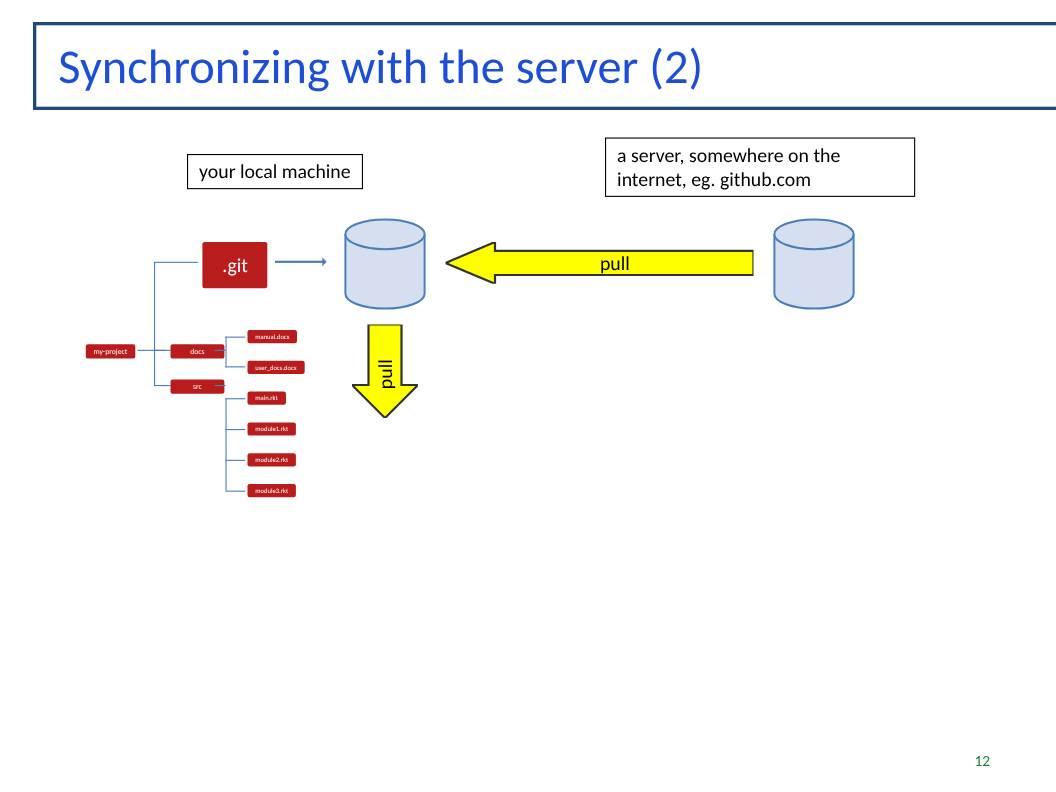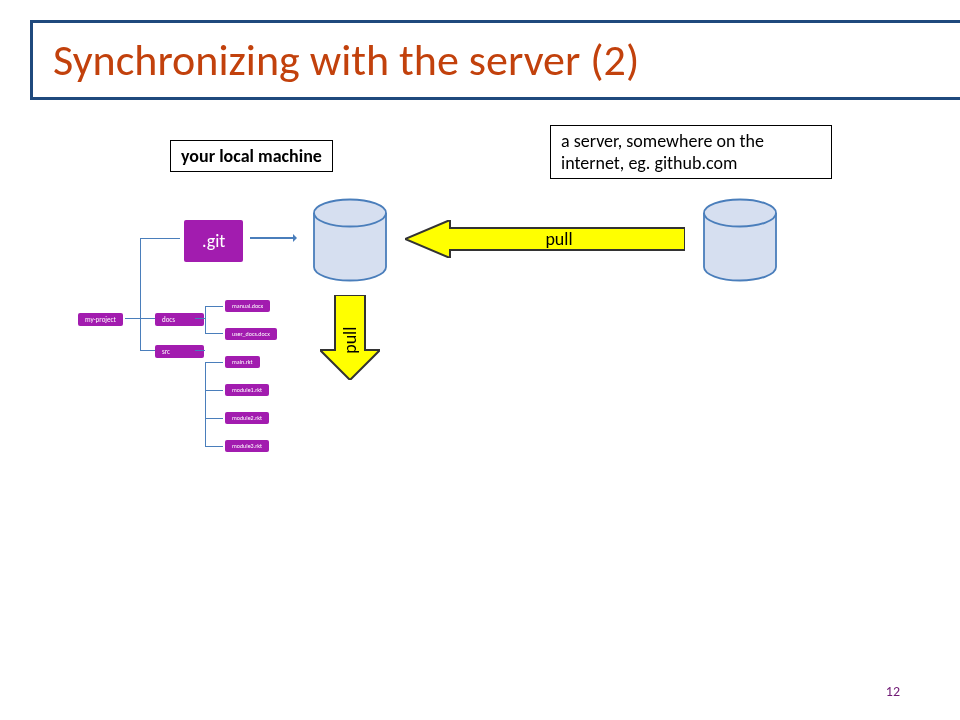--- a/index.html
+++ b/index.html
@@ -15,32 +15,31 @@
   top: 20px;
   left: 30px;
   width: 900px;
   border: 3px solid #1f497d;
   padding: 10px 20px;
 }
 .title-box h1 {
   margin: 0;
   font-size: 44px;
   font-weight: 400;
-  color: #c2410c;
+  color: #1d4ed8;
 }
 .label-box {
   position: absolute;
   border: 1px solid #000;
   font-size: 18px;
   padding: 4px 10px;
 }
 .label-local {
   top: 140px;
   left: 170px;
-  font-weight: bold;
 }
 .label-server {
   top: 125px;
   left: 550px;
   width: 260px;
 }
 .cylinder {
   position: absolute;
   width: 90px;
   height: 90px;
@@ -75,26 +74,26 @@
 .arrow-v .lbl {
   position: absolute;
   top: 50%;
   left: 50%;
   transform: translate(-50%, -40%) rotate(-90deg);
   font-size: 18px;
   color: #000;
 }
 .node {
   position: absolute;
-  background: #a21caf;
+  background: #b91c1c;
   color: white;
   font-size: 9px;
   padding: 3px 5px;
   border-radius: 2px;
-  text-align: left;
+  text-align: center;
 }
 .node.git {
   font-size: 18px;
   padding: 10px 18px;
 }
 .node.small { font-size: 7px; padding: 2px 7px; }
 .arrow-small {
   position: absolute;
   width: 30px;
   height: 2px;
@@ -119,21 +118,21 @@
   width: 420px;
   font-size: 18px;
   color: #000;
 }
 .body-text p { margin: 0 0 20px 0; }
 .page-num {
   position: absolute;
   bottom: 20px;
   right: 60px;
   font-size: 14px;
-  color: #701a75;
+  color: #15803d;
 }
 </style>
 </head>
 <body>
 
 <div class="title-box">
   <h1>Synchronizing with the server (2)</h1>
 </div>
 
 <div class="label-box label-local">your local machine</div>

